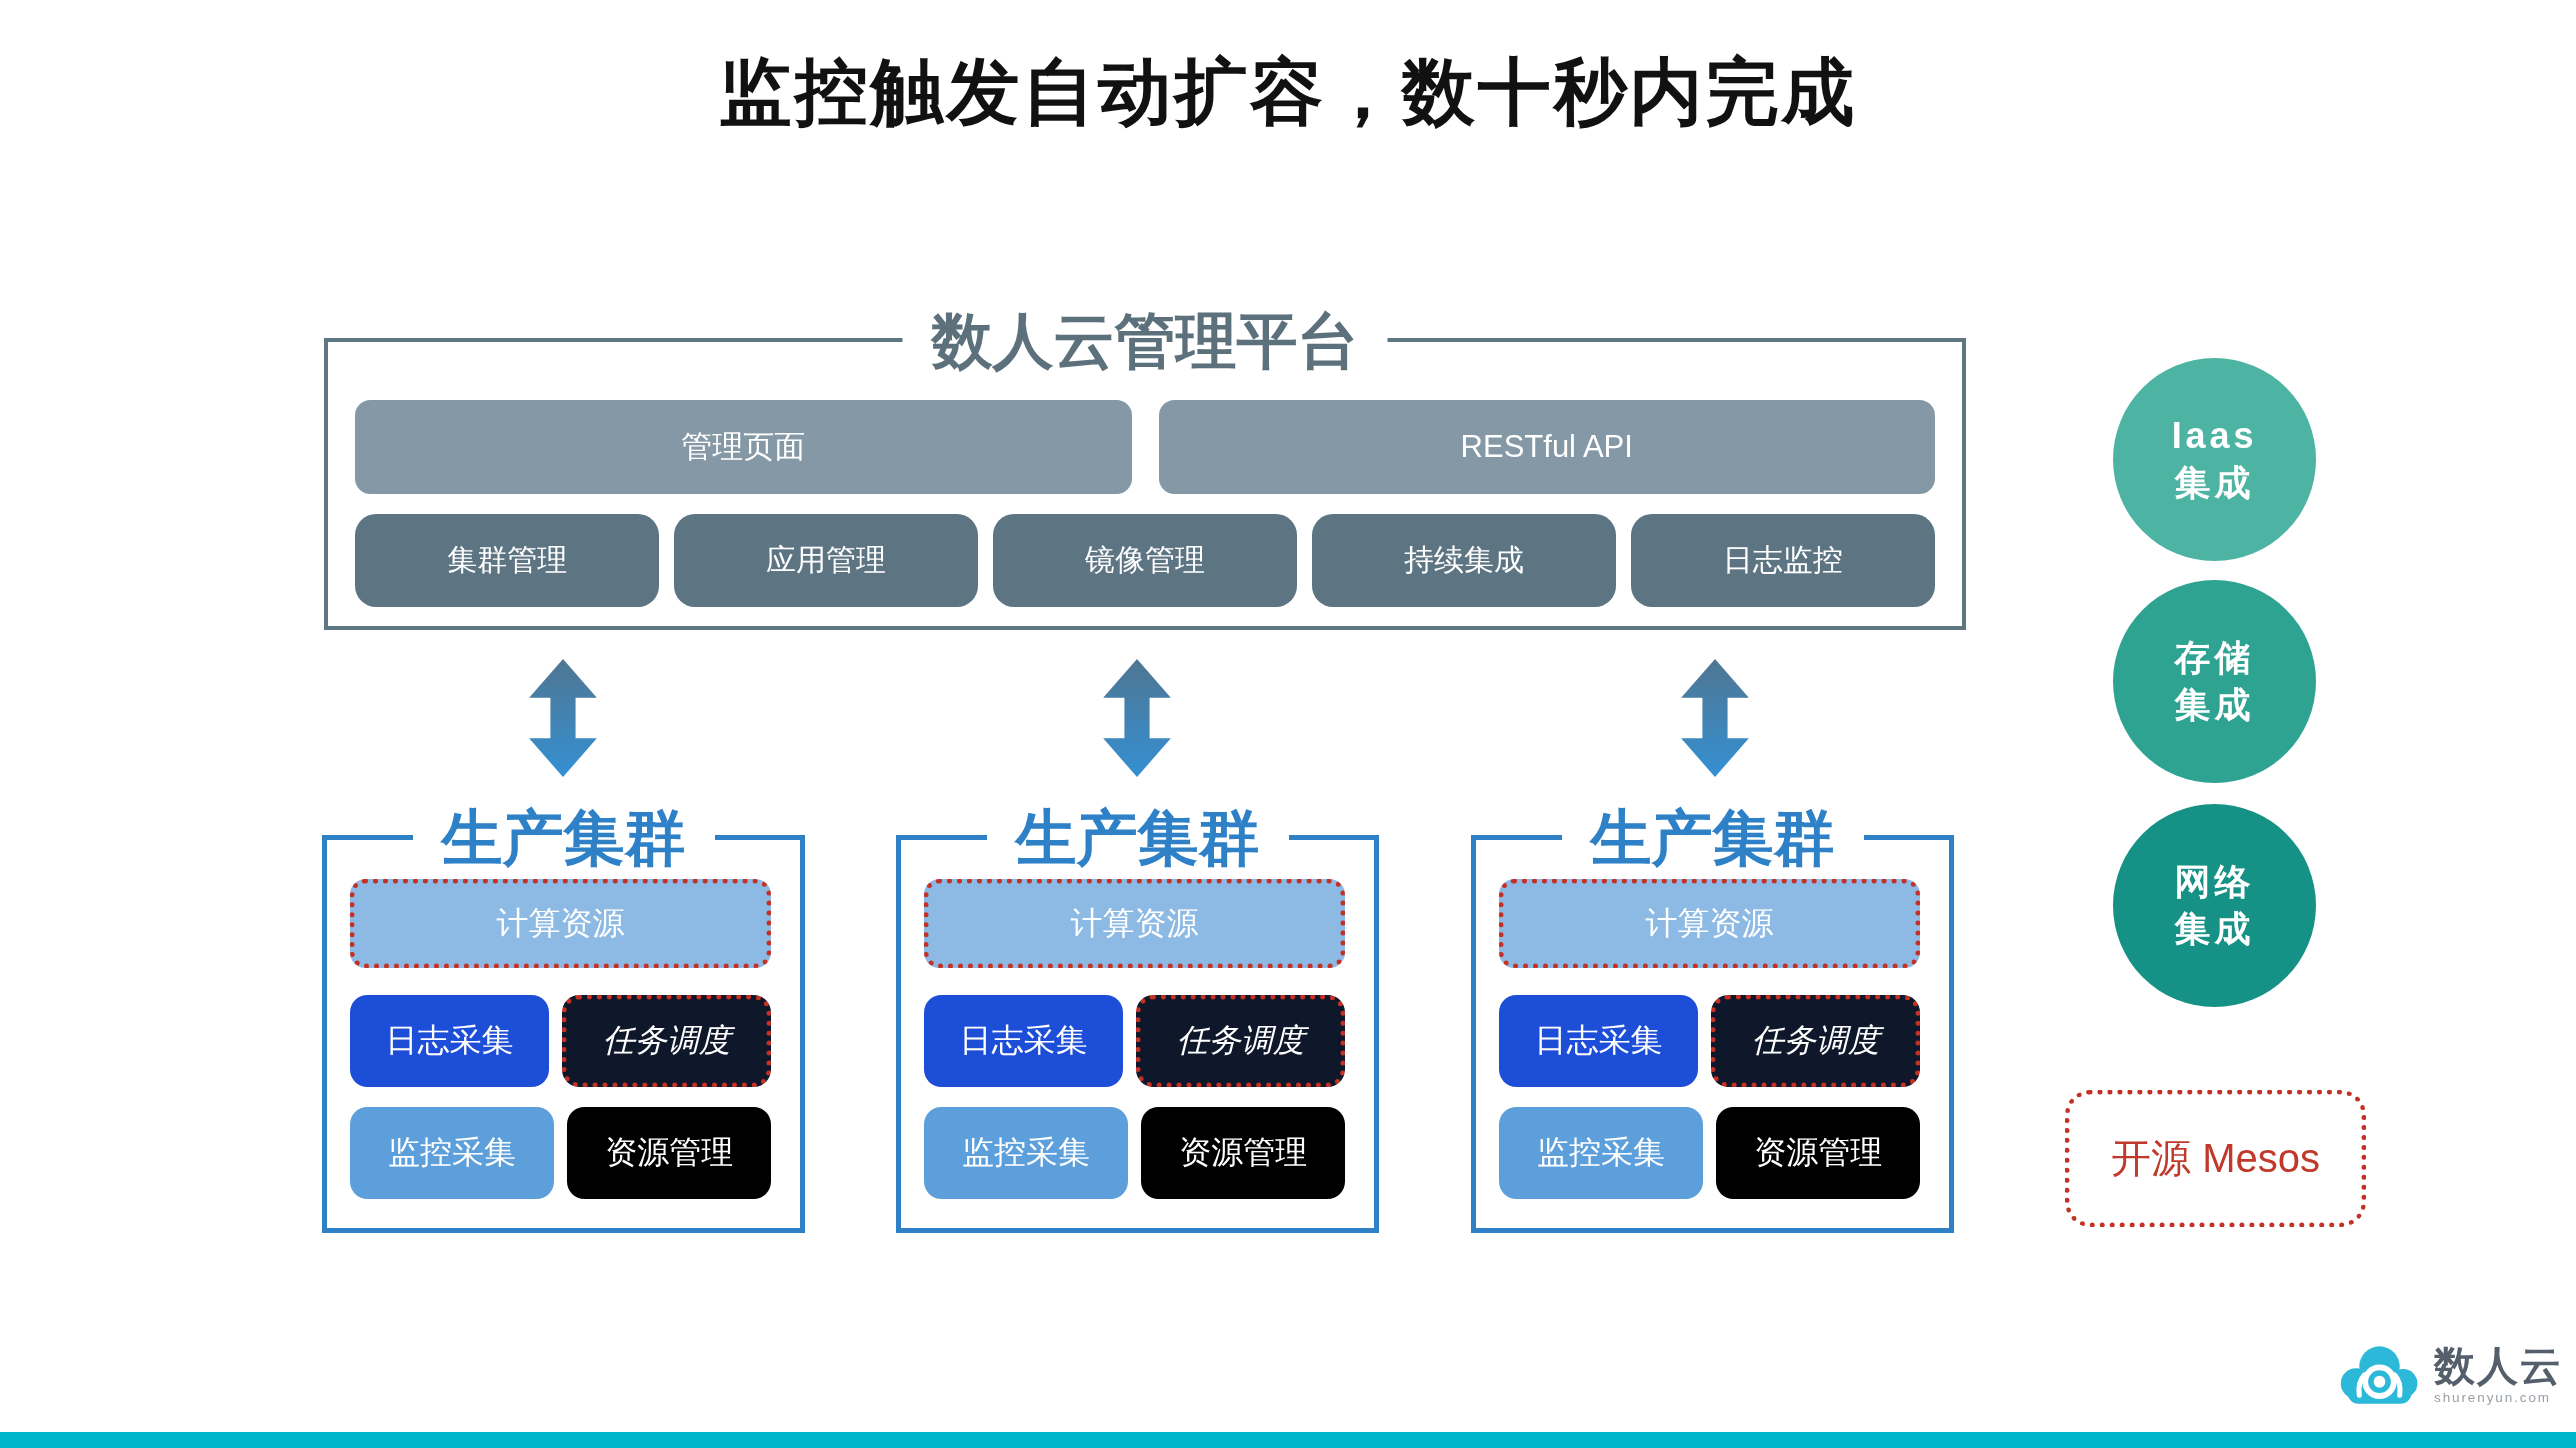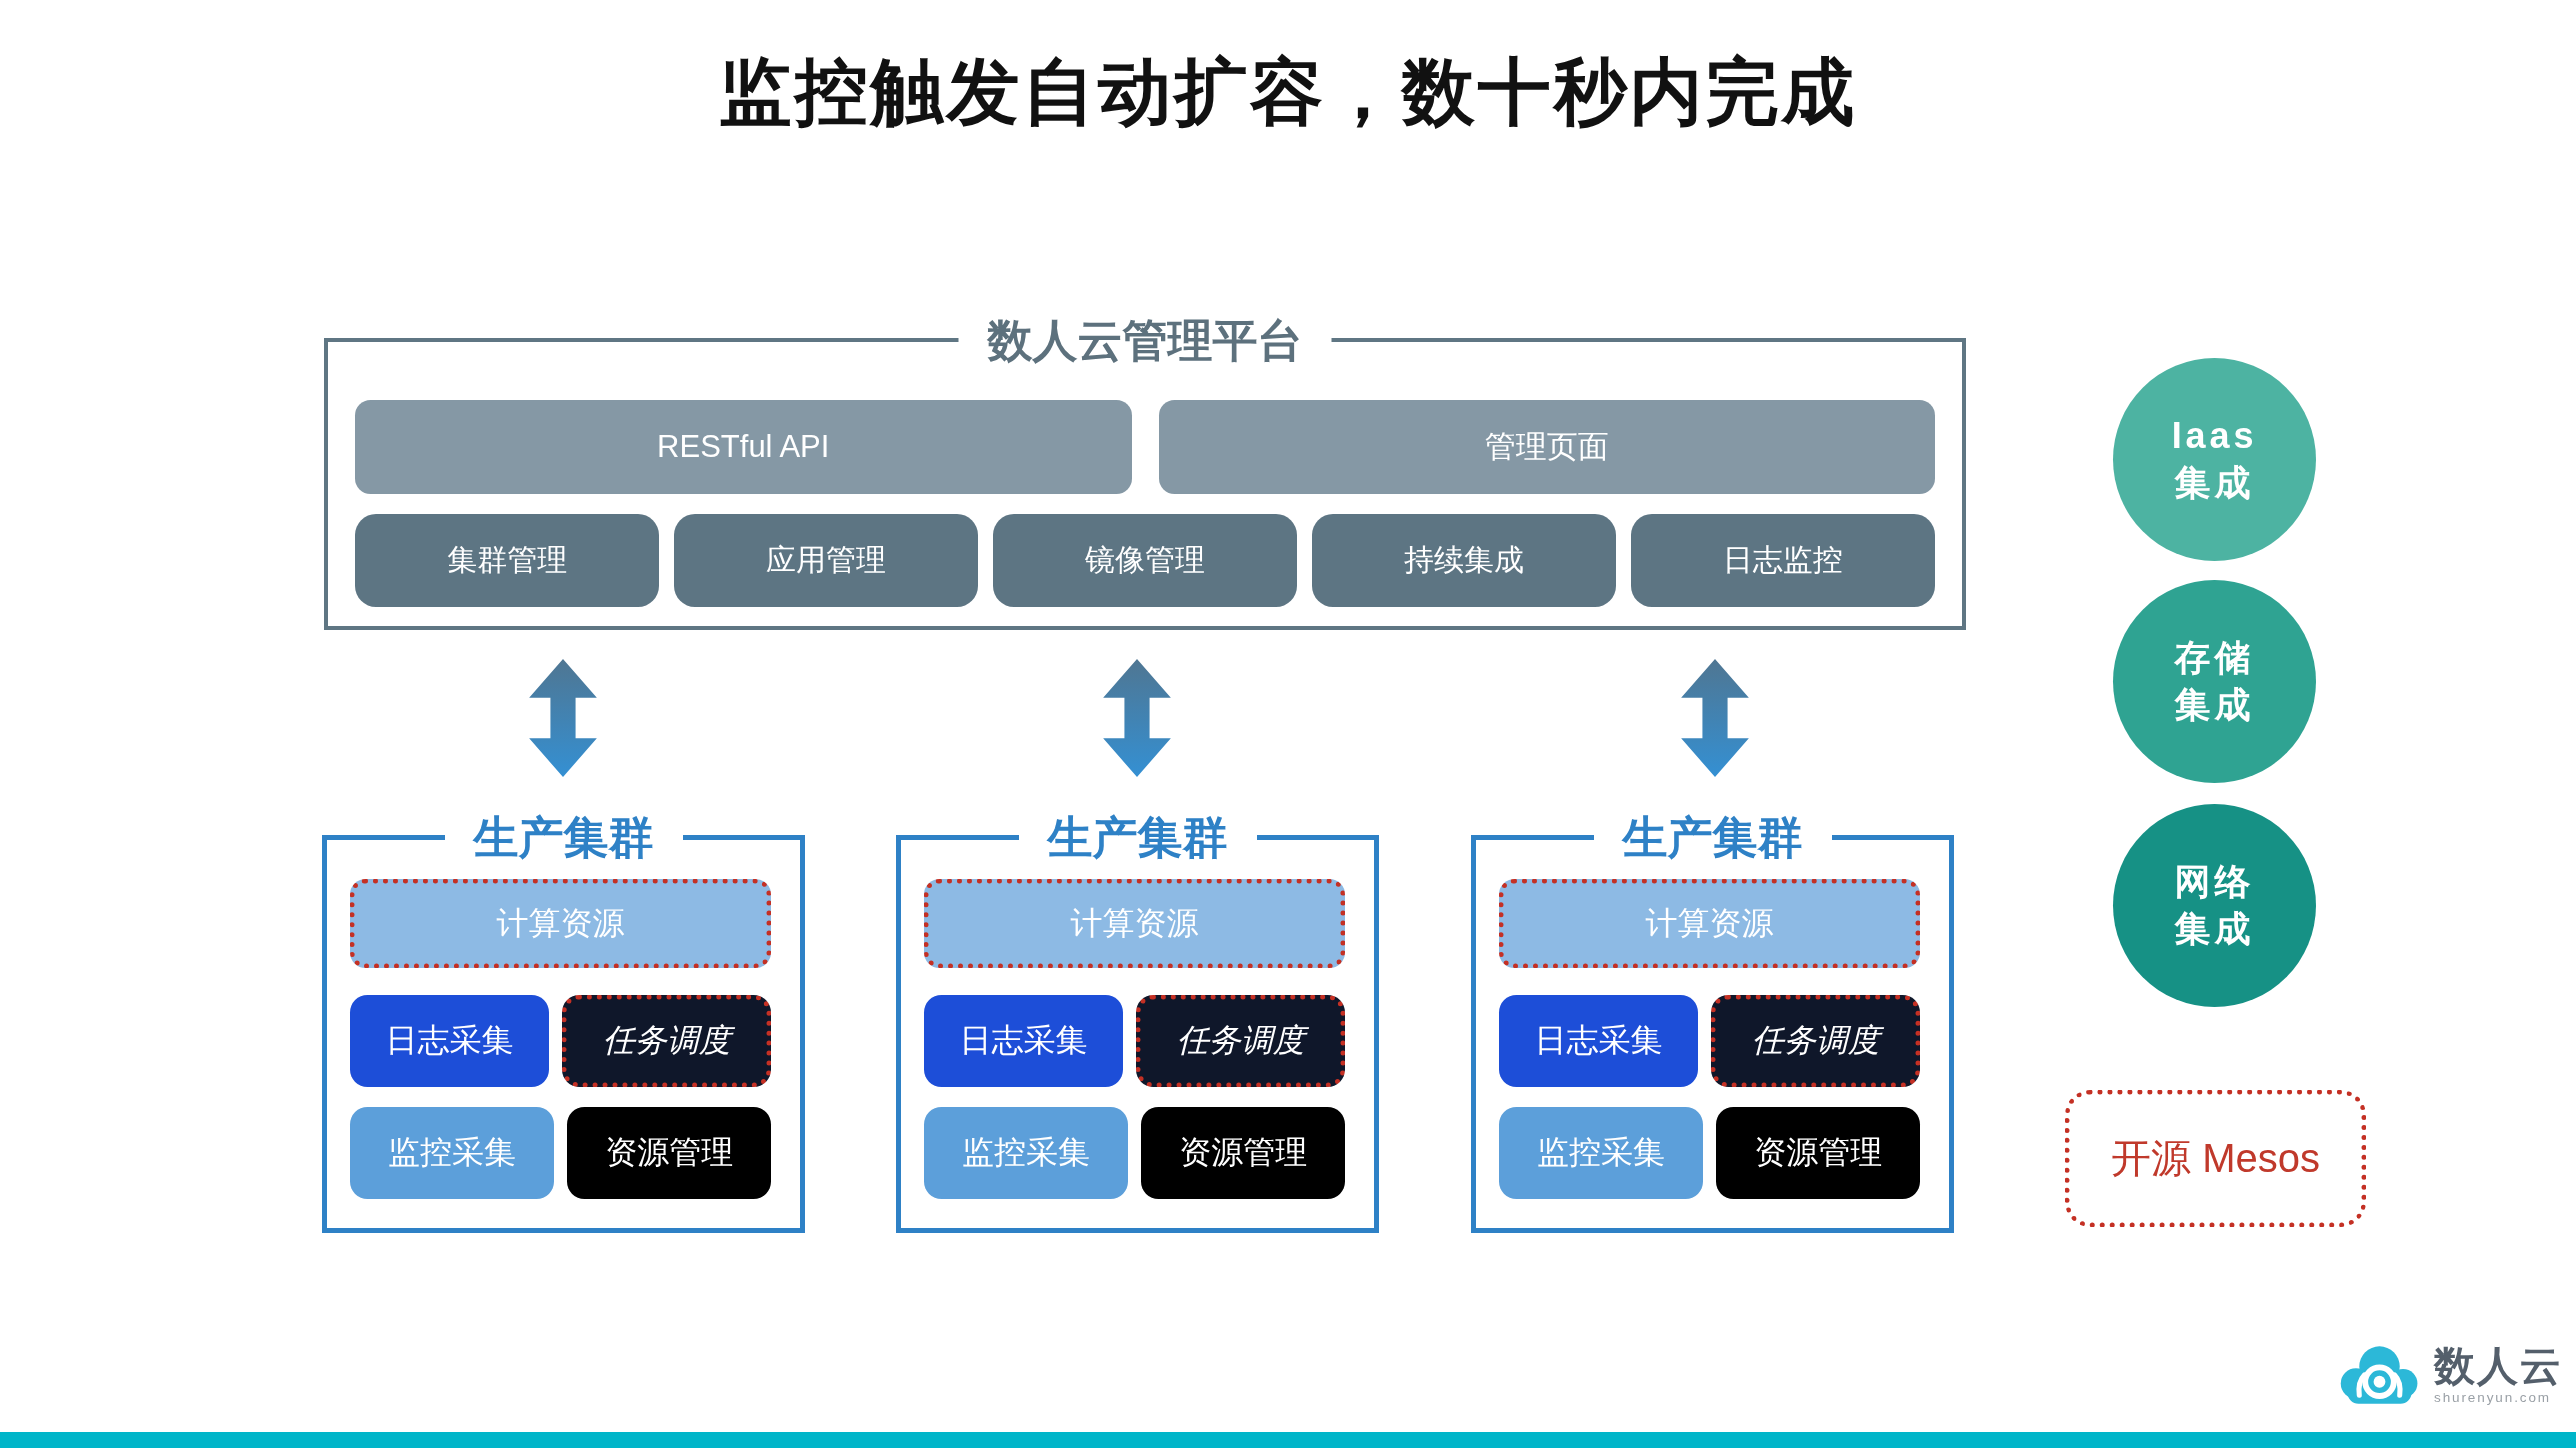--- a/index.html
+++ b/index.html
@@ -13,21 +13,21 @@
     text-align:center;font-size:73px;font-weight:700;color:#111111;letter-spacing:2.9px;
   }
   
   .platform-box{
     position:absolute;left:324px;top:338px;width:1642px;height:292px;
     border:4.8px solid #5f7683;box-sizing:border-box;background:#ffffff;
   }
   .frame-title{
     position:absolute;top:-36px;left:50%;transform:translateX(-50%);
     background:#ffffff;padding:0 29px;white-space:nowrap;
-    font-size:45px;font-weight:700;line-height:70px;
+    font-size:61px;font-weight:700;line-height:70px;
   }
   .platform-box .frame-title{color:#5d717d;}
   .platform-row-top{
     position:absolute;left:27px;right:27px;top:58px;height:94px;
     display:flex;gap:27px;
   }
   .platform-big{
     flex:1;background:#8598a5;border-radius:15.5px;
     display:flex;align-items:center;justify-content:center;
     color:#ffffff;font-size:31px;
@@ -102,22 +102,22 @@
 </head>
 <body>
 
 <div id="slide">
 
   <div class="main-title">监控触发自动扩容，数十秒内完成</div>
 
   <div class="platform-box">
     <div class="frame-title">数人云管理平台</div>
     <div class="platform-row-top">
+      <div class="platform-big">管理页面</div>
       <div class="platform-big">RESTful API</div>
-      <div class="platform-big">管理页面</div>
     </div>
     <div class="platform-row-modules">
       <div class="module-btn">集群管理</div>
       <div class="module-btn">应用管理</div>
       <div class="module-btn">镜像管理</div>
       <div class="module-btn">持续集成</div>
       <div class="module-btn">日志监控</div>
     </div>
   </div>
 

